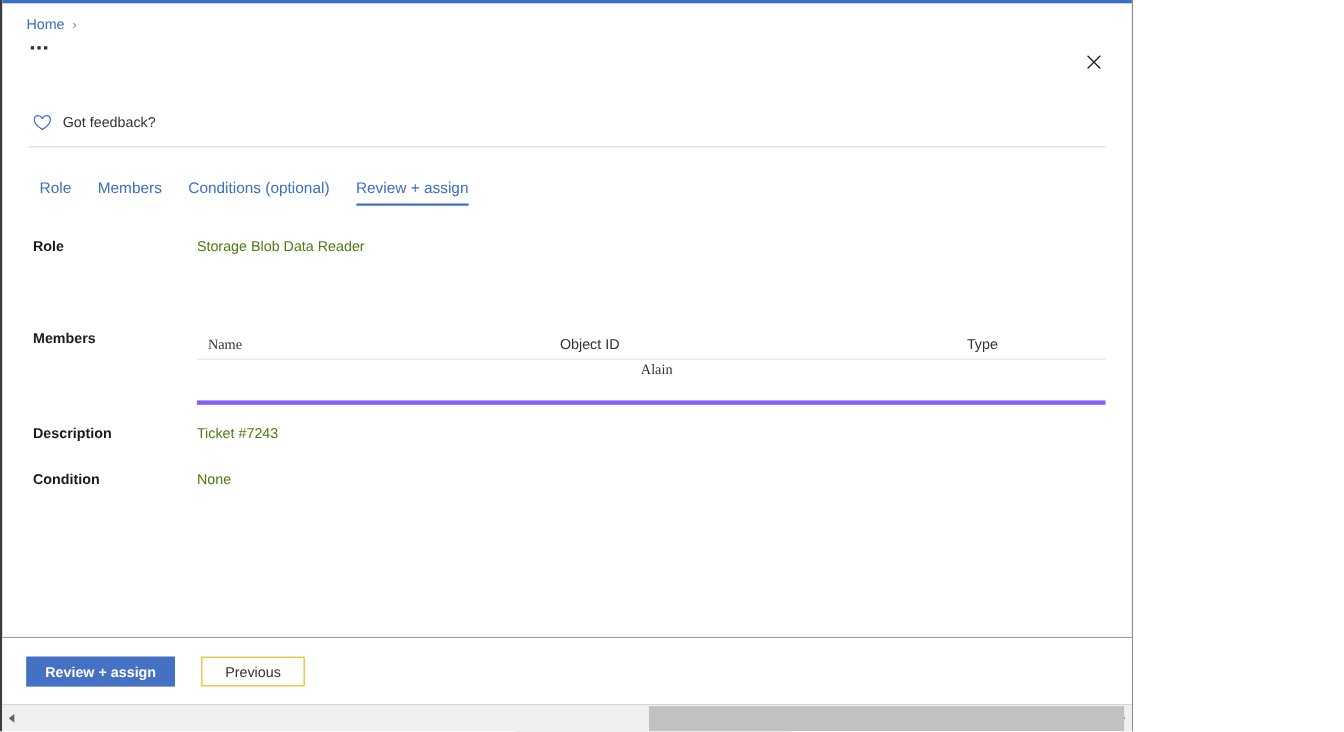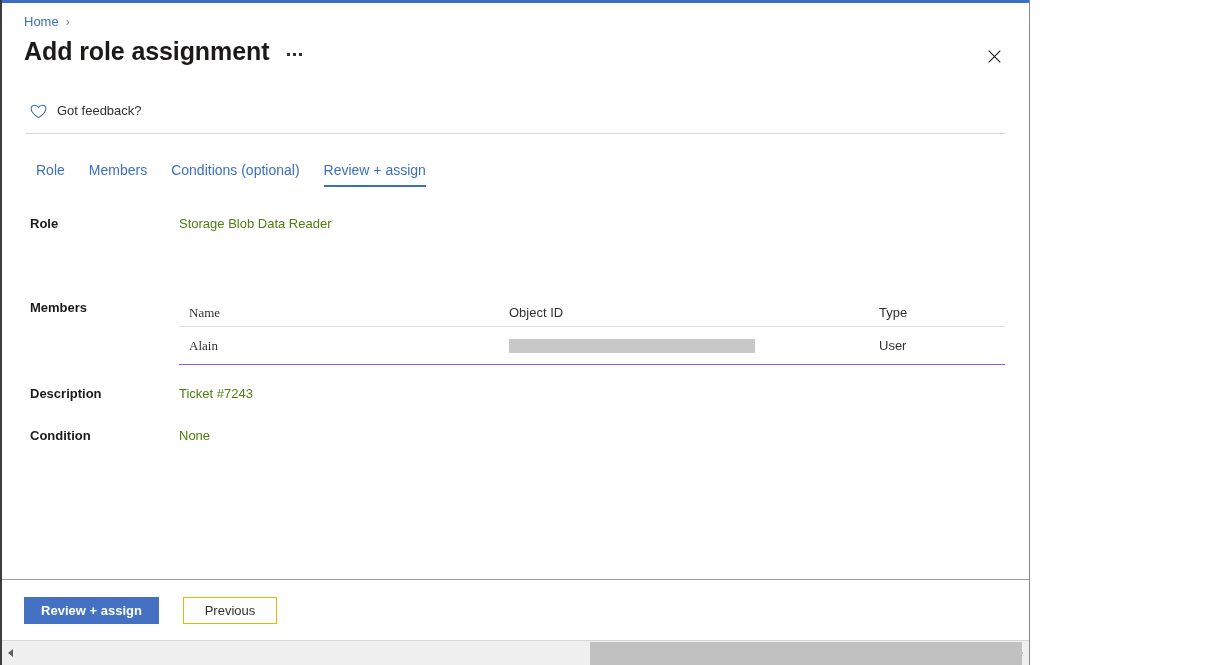--- a/index.html
+++ b/index.html
@@ -222,21 +222,22 @@
   .mt-head, .mt-row {
     display: flex;
     align-items: center;
   }
   .mt-head {
     height: 27px;
   }
   .mt-row {
     height: 37px;
     border-top: 1px solid #e1e1e1;
-    border-bottom: 1px solid #8b5cf6;
+    border-bottom: 4px solid #8b5cf6;
+    flex-direction: column;
   }
   .mt-col-name { flex: 0 0 330px; padding-left: 10px; box-sizing: border-box; font-family: Liberation Serif, serif; }
   .mt-col-objid { flex: 0 0 330px; }
   .mt-col-type { flex: 1; margin-left: 40px; }
   .mt-head .mt-col-name,
   .mt-head .mt-col-objid,
   .mt-head .mt-col-type {
     font-size: 13px;
     line-height: 18px;
     color: #323130;
@@ -345,21 +346,20 @@
   <div class="top-accent"></div>
 
   <div class="blade-header">
 
     <div class="breadcrumb">
       <a class="breadcrumb-link">Home</a>
       <span class="breadcrumb-sep">›</span>
     </div>
 
     <div class="title-row">
-      <div class="blade-title">Add role assignment</div>
       <button class="ellipsis-btn">
         <span class="dot"></span>
         <span class="dot"></span>
         <span class="dot"></span>
       </button>
     </div>
 
     <button class="close-btn">
       <svg width="13" height="13" viewBox="0 0 13 13">
         <path d="M0.7 0.7 L12.3 12.3 M12.3 0.7 L0.7 12.3" stroke="#1b1a19" stroke-width="1.1" fill="none"></path>

